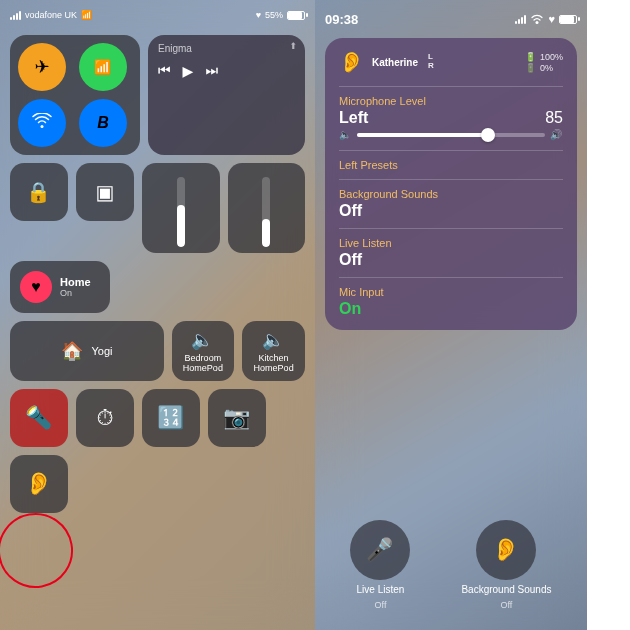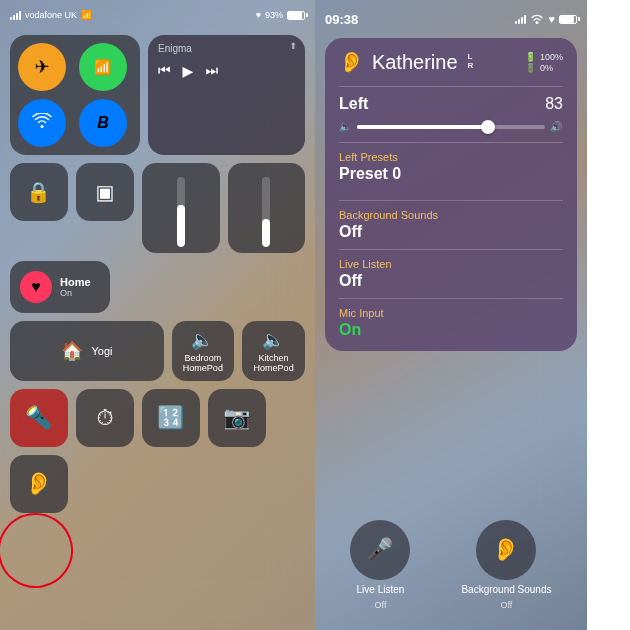--- a/index.html
+++ b/index.html
@@ -427,22 +427,22 @@
       gap: 8px;
     }
 
     .ear-icon {
       font-size: 20px;
       color: white;
     }
 
     .hearing-name {
       color: white;
-      font-size: 20px;
-      font-weight: 400;
+      font-size: 10px;
+      font-weight: 700;
     }
 
     .lr-labels {
       display: flex;
       flex-direction: column;
       align-items: flex-start;
       margin-left: 2px;
     }
     .lr-label {
       font-size: 8px;
@@ -474,21 +474,21 @@
       font-size: 11px;
       color: rgba(255,200,100,0.9);
       font-weight: 500;
       margin-bottom: 2px;
     }
 
     .section-value-row {
       display: flex;
       align-items: center;
       justify-content: space-between;
-      margin-bottom: 8px;
+      margin-bottom: 2px;
     }
 
     .section-value {
       font-size: 16px;
       font-weight: 600;
       color: white;
     }
 
     .section-number {
       font-size: 16px;
@@ -528,21 +528,21 @@
       transform: translate(-50%, -50%);
       width: 14px;
       height: 14px;
       background: white;
       border-radius: 50%;
       box-shadow: 0 1px 3px rgba(0,0,0,0.3);
     }
 
     
     .preset-section {
-      margin-bottom: 17px;
+      margin-bottom: 8px;
     }
 
     
     .bg-sounds-section {
       margin-bottom: 8px;
     }
 
     
     .live-listen-section {
       margin-bottom: 8px;
@@ -614,21 +614,21 @@
         <span style="height:3px"></span>
         <span style="height:5px"></span>
         <span style="height:7px"></span>
         <span style="height:9px"></span>
       </div>
       <span>vodafone UK</span>
       <span>📶</span>
     </div>
     <div class="status-right">
       <span>♥</span>
-      <span>93%</span>
+      <span>55%</span>
       <div class="battery-icon-small">
         <div class="battery-fill"></div>
       </div>
     </div>
   </div>
 
   <div class="cc-container">
 
     <div class="cc-top-row">
       <div class="connectivity-block">
@@ -782,38 +782,38 @@
         </div>
         <div class="bat-row">
           <span style="opacity:0.5;">🔋</span>
           <span>0%</span>
         </div>
       </div>
     </div>
 
     <div class="divider"></div>
 
+    <div class="section-label">Microphone Level</div>
     <div class="section-value-row">
       <span class="section-value">Left</span>
-      <span class="section-number">83</span>
+      <span class="section-number">85</span>
     </div>
     <div class="slider-row">
       <span class="slider-icon">🔈</span>
       <div class="slider-track-h">
         <div class="slider-fill-h" style="width:70%;"></div>
         <div class="slider-thumb" style="left:70%;"></div>
       </div>
       <span class="slider-icon">🔊</span>
     </div>
 
     <div class="divider"></div>
 
     <div class="preset-section">
       <div class="section-label">Left Presets</div>
-      <div class="section-value">Preset 0</div>
     </div>
 
     <div class="divider"></div>
 
     <div class="bg-sounds-section">
       <div class="section-label">Background Sounds</div>
       <div class="section-value">Off</div>
     </div>
 
     <div class="divider"></div>

